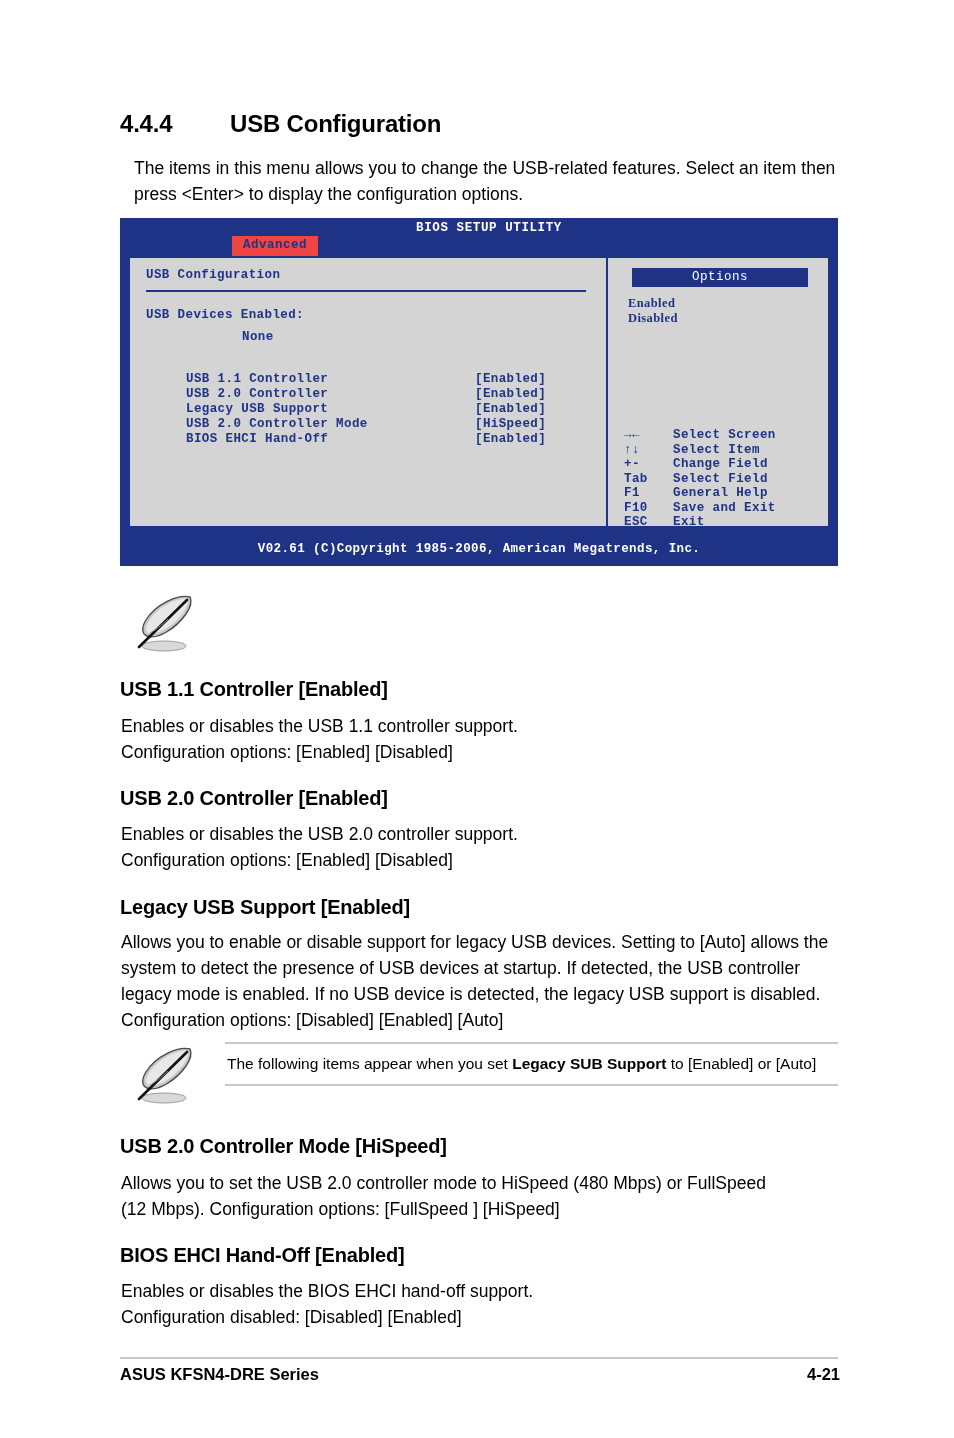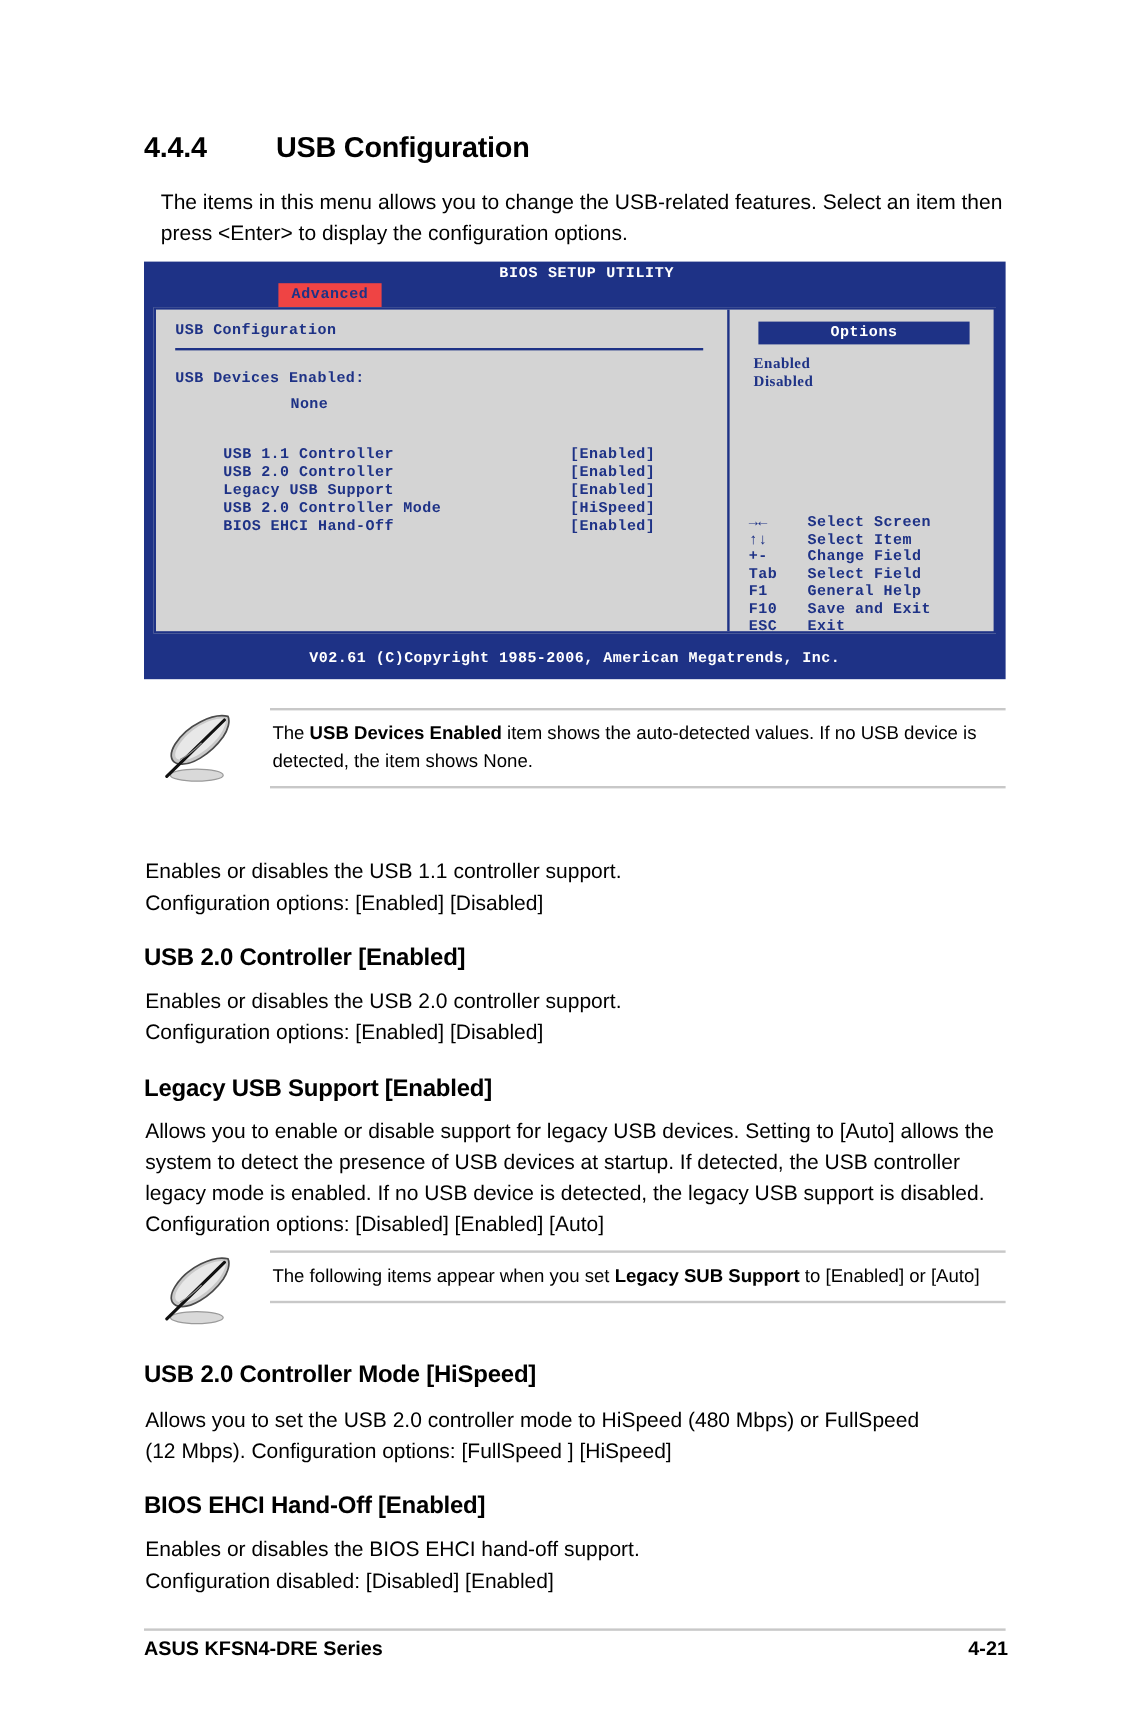--- a/index.html
+++ b/index.html
@@ -172,21 +172,21 @@
 
   .opt-header {
     position: absolute;
     left: 22px;
     top: 10px;
     width: 176px;
     height: 19px;
     background: #1e3286;
     color: #ffffff;
     font-size: 12.5px;
-    font-weight: bold;
+    font-weight: normal;
     letter-spacing: 0.5px;
     text-align: center;
     line-height: 19px;
   }
   .opt-list {
     position: absolute;
     left: 18px;
     top: 38px;
   }
   .opt-list div {
@@ -399,27 +399,23 @@
   <div class="note" style="top:590px; height:74px;">
     <div class="note-icon">
       <svg width="74" height="62" viewBox="0 0 74 62" xmlns="http://www.w3.org/2000/svg">
         <ellipse cx="36" cy="54" rx="22" ry="5" fill="#d9d9d9" stroke="#9a9a9a" stroke-width="1"></ellipse>
         <path d="M62 5 C50 2 28 12 18 28 C13 36 14 42 19 44 C30 48 48 36 58 22 C62 16 64 9 62 5 Z" fill="#c9c9c9" stroke="#4a4a4a" stroke-width="1.4"></path>
         <path d="M60 7 C49 5 30 15 21 29 C17 35 17 40 21 41 C30 44 46 33 55 21 C59 15 61 10 60 7 Z" fill="#e8e8e8" stroke="none"></path>
         <path d="M59 8 L11 55" stroke="#111111" stroke-width="2.6" stroke-linecap="round"></path>
         <path d="M22 41 C26 39 34 33 40 27" stroke="#8d8d8d" stroke-width="1" fill="none"></path>
       </svg>
     </div>
-    <div class="note-body">
-      <div class="note-line"></div>
-      <div class="note-text"><span>The </span><b>USB Devices Enabled</b><span> item shows the auto-detected values. If no USB device is detected, the item shows None.</span></div>
-      <div class="note-line"></div>
-    </div>
-  </div>
-
+  </div>
+
+  <div class="item-title" style="top:678px;">USB 1.1 Controller [Enabled]</div>
   <div class="item-desc" style="top:713px;">
     <div>Enables or disables the USB 1.1 controller support.</div>
     <div>Configuration options: [Enabled] [Disabled]</div>
   </div>
 
   <div class="item-title" style="top:787px;">USB 2.0 Controller [Enabled]</div>
   <div class="item-desc" style="top:821px;">
     <div>Enables or disables the USB 2.0 controller support.</div>
     <div>Configuration options: [Enabled] [Disabled]</div>
   </div>

